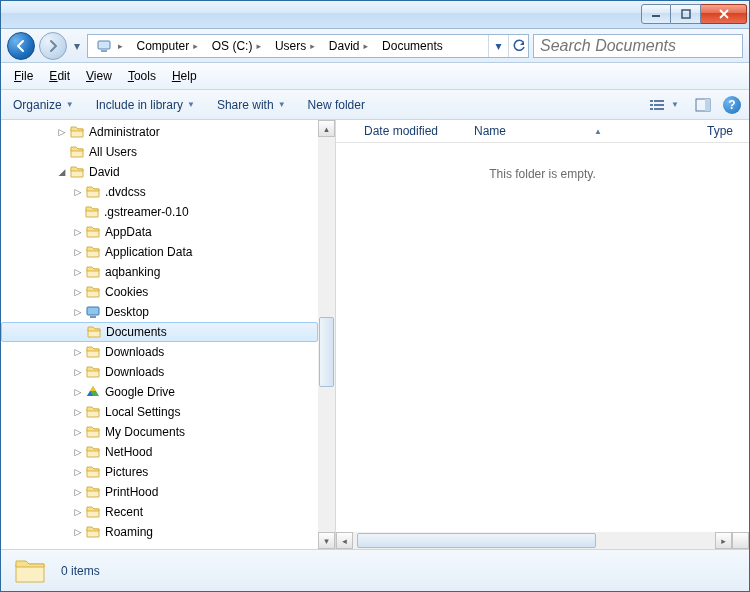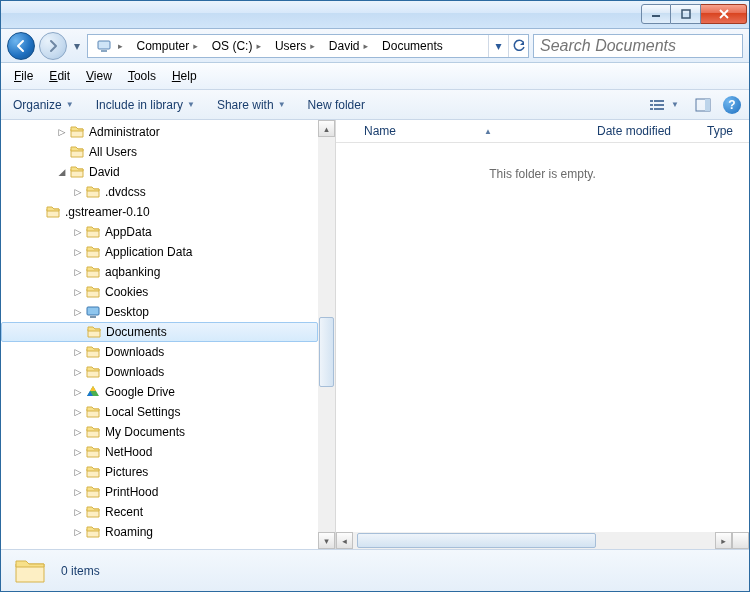--- a/index.html
+++ b/index.html
@@ -234,21 +234,21 @@
         <div class="node" style="padding-left:70px">
           <span class="exp">▷</span>
           <span class="fico">
             <svg width="16" height="16">
               <path d="M2 5 L2 13 L14 13 L14 5 Z" fill="#fdefc4" stroke="#d6b34b"></path>
               <path d="M2 5 L2 3 L7 3 L9 5 L14 5 L14 7 L2 7 Z" fill="#f7e08a" stroke="#d6b34b"></path>
             </svg>
           </span>
           <span>.dvdcss</span>
         </div>
-        <div class="node" style="padding-left:30px">
+        <div class="node" style="padding-left:69px">
           <span class="exp"></span>
           <span class="fico">
             <svg width="16" height="16">
               <path d="M2 5 L2 13 L14 13 L14 5 Z" fill="#fdefc4" stroke="#d6b34b"></path>
               <path d="M2 5 L2 3 L7 3 L9 5 L14 5 L14 7 L2 7 Z" fill="#f7e08a" stroke="#d6b34b"></path>
             </svg>
           </span>
           <span>.gstreamer-0.10</span>
         </div>
         <div class="node" style="padding-left:70px">
@@ -417,27 +417,27 @@
           <div class="track">
             <div class="thumb" style="top:180px;height:70px"></div>
           </div>
           <div class="arr">▾</div>
         </div>
       </div>
 
     <div class="list">
       <div class="listhdr">
         <div style="width:20px"></div>
+        <div class="col" style="width:110px">
+            <span>Date modified</span>
+          </div>
         <div class="col name">
           <span>Name</span>
           <span class="sort-ind">▲</span>
         </div>
-        <div class="col" style="width:110px">
-            <span>Date modified</span>
-          </div>
         <div class="col" style="width:50px">
             <span>Type</span>
           </div>
       </div>
       <div class="empty">
           <span>This folder is empty.</span>
         </div>
       <div class="list-hscroll">
         <div class="arr">◂</div>
         <div class="track">

